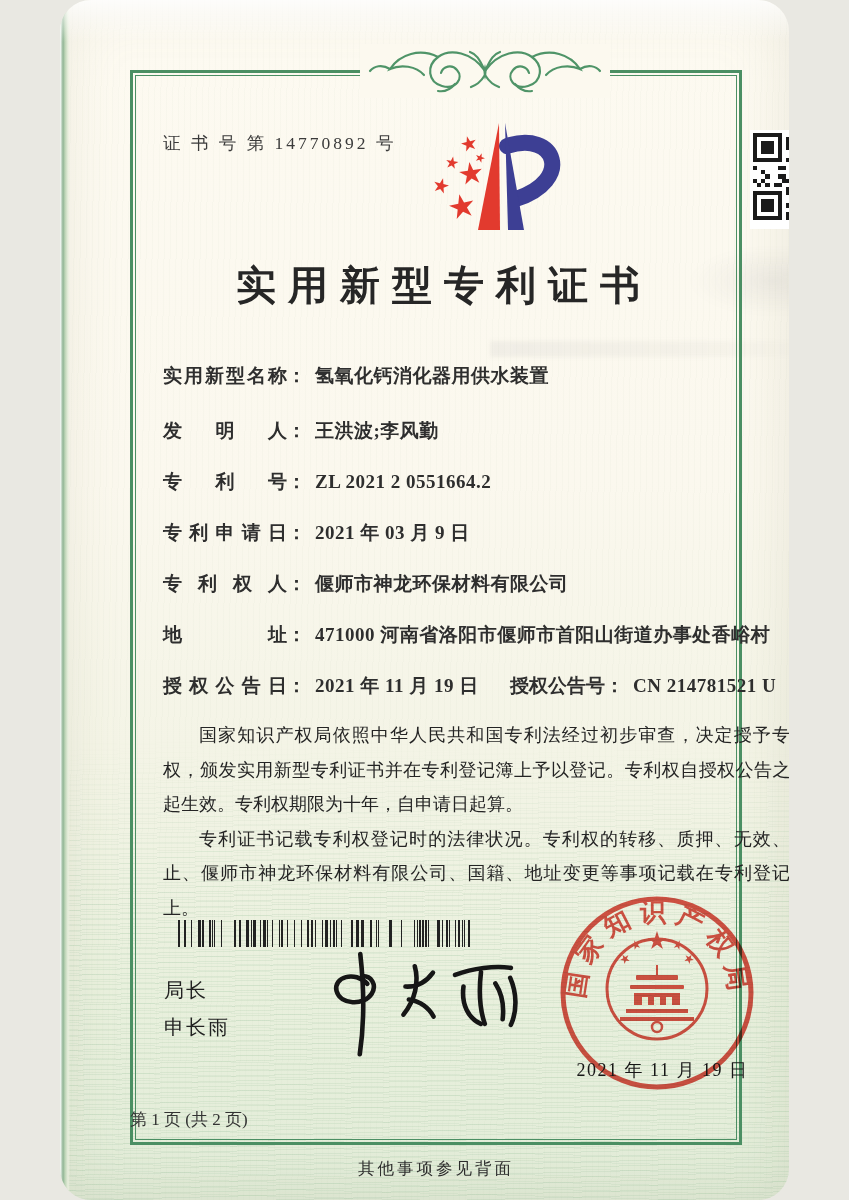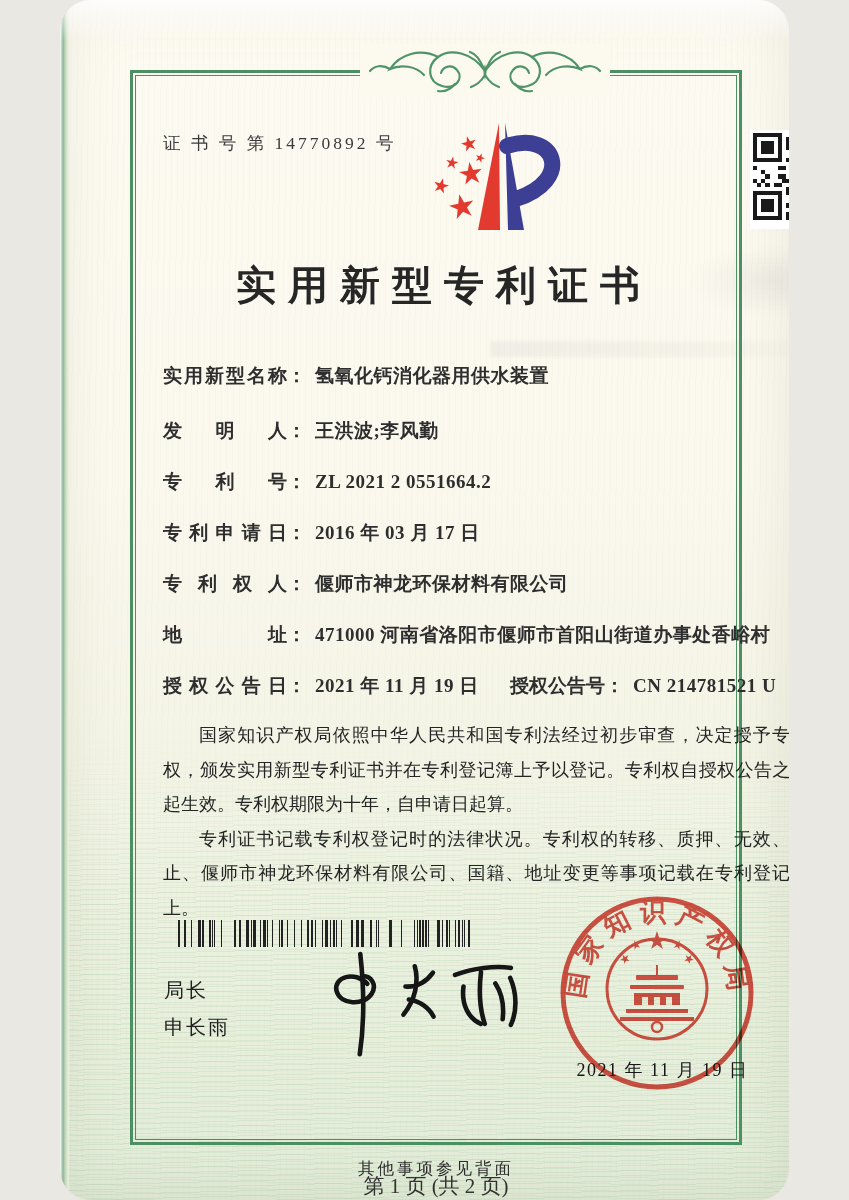--- a/index.html
+++ b/index.html
@@ -35,21 +35,21 @@
   .grant-right{position:absolute;left:347px;top:0;}
   .paras{position:absolute;left:103px;top:718px;width:646px;font-size:18px;line-height:1.92;
          color:#242424;text-align:justify;}
   .paras p{margin:0;text-indent:2em;}
   .barcode{position:absolute;left:118px;top:920px;width:293px;height:27px;}
   .signer{position:absolute;left:104px;top:972px;font-size:20px;color:#222;line-height:37px;letter-spacing:2px;}
   .signature{position:absolute;left:246px;top:942px;width:232px;height:120px;transform:rotate(-2deg);}
   .seal{position:absolute;left:497px;top:893px;width:200px;height:200px;opacity:.86;mix-blend-mode:multiply;}
   .seal-date{position:absolute;left:500px;top:1058px;width:205px;text-align:center;
              font-size:18px;letter-spacing:1.5px;color:#161616;z-index:5;}
-  .page-info{position:absolute;left:70px;right:47px;top:1172px;text-align:center;font-size:21px;color:#333;}
+  .page-info{position:absolute;left:70px;right:47px;top:1108px;text-align:left;font-size:17px;color:#333;}
   .back-note{position:absolute;left:70px;right:47px;top:1158px;text-align:center;font-size:16.5px;
              letter-spacing:3px;color:#2c2c2c;}
   .smudge1{position:absolute;left:628px;top:246px;width:170px;height:70px;filter:blur(2px);
            background:radial-gradient(closest-side,rgba(90,90,105,.08),rgba(0,0,0,0));}
   .smudge2{position:absolute;left:430px;top:341px;width:330px;height:16px;filter:blur(2px);
            background:linear-gradient(90deg,rgba(100,100,115,.07),rgba(100,100,115,.04) 70%,rgba(0,0,0,0));}
 </style>
 </head>
 <body>
 
@@ -337,21 +337,21 @@
     <div class="frow first">
       <span class="flabel">实用新型名称</span><span class="colon">：</span><span class="fvalue">氢氧化钙消化器用供水装置</span>
     </div>
     <div class="frow">
       <span class="flabel">发明人</span><span class="colon">：</span><span class="fvalue">王洪波;李风勤</span>
     </div>
     <div class="frow">
       <span class="flabel">专利号</span><span class="colon">：</span><span class="fvalue">ZL 2021 2 0551664.2</span>
     </div>
     <div class="frow">
-      <span class="flabel">专利申请日</span><span class="colon">：</span><span class="fvalue">2016 年 03 月 17 日</span>
+      <span class="flabel">专利申请日</span><span class="colon">：</span><span class="fvalue">2021 年 03 月 9 日</span>
     </div>
     <div class="frow">
       <span class="flabel">专利权人</span><span class="colon">：</span><span class="fvalue">偃师市神龙环保材料有限公司</span>
     </div>
     <div class="frow">
       <span class="flabel">地址</span><span class="colon">：</span><span class="fvalue">471000 河南省洛阳市偃师市首阳山街道办事处香峪村</span>
     </div>
     <div class="frow">
       <span class="flabel">授权公告日</span><span class="colon">：</span><span class="fvalue">2021 年 11 月 19 日</span>
       <span class="grant-right">

